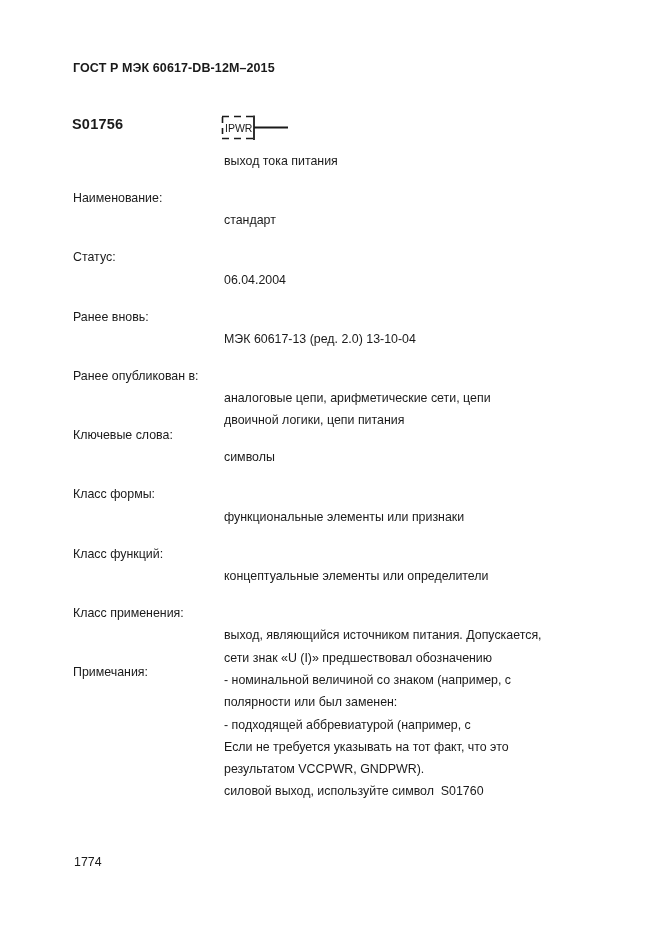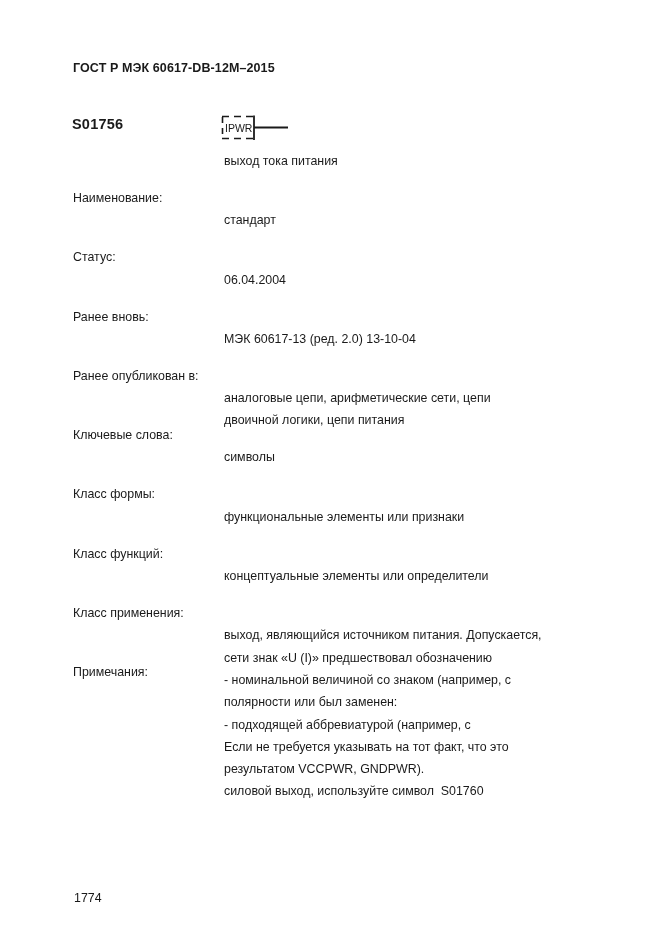--- a/index.html
+++ b/index.html
@@ -79,21 +79,20 @@
     display: block;
     white-space: pre-wrap;
   }
 
   
   .page-number {
     position: absolute;
     left: 74px;
     top: 855px;
     font-size: 12.4px;
-    margin-top: 36px;
   }
 </style>
 </head>
 <body>
 
 <div class="page">
 
   <div class="doc-header">ГОСТ Р МЭК 60617-DB-12M–2015</div>
 
   <div class="symbol-id">S01756</div>

